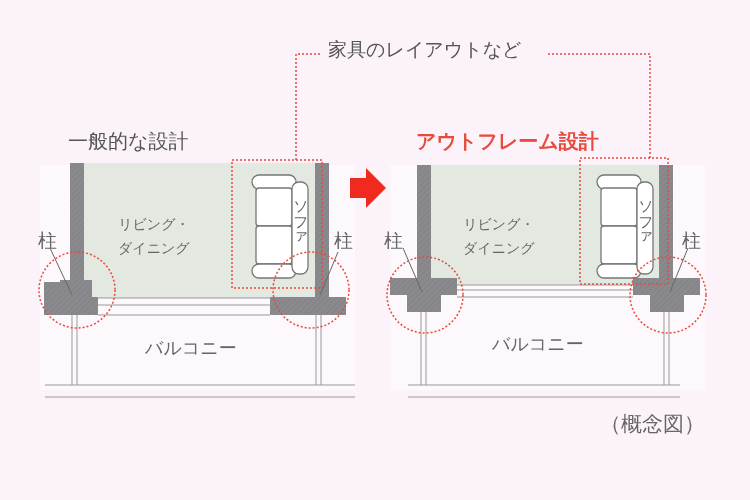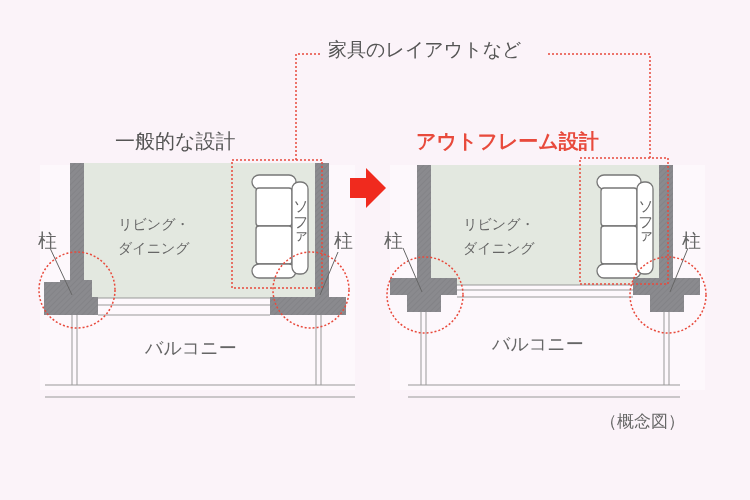--- a/index.html
+++ b/index.html
@@ -9,27 +9,27 @@
     font-family: "DejaVu Sans", sans-serif;
     position: relative;
   }
   .canvas { position: absolute; left: 0; top: 0; width: 674px; height: 500px; }
   svg { position: absolute; left: 0; top: 0; }
   .txt {
     position: absolute; white-space: nowrap; color: #555;
     font-family: "DejaVu Sans", sans-serif;
   }
   .callout { font-size: 19px; line-height: 23px; color: #555; left: 328px; top: 38px; }
-  .title-normal { font-size: 20px; left: 68px; top: 128px; color: #555; margin-left: 47px; }
+  .title-normal { font-size: 20px; left: 68px; top: 128px; color: #555; }
   .title-outframe { font-size: 20px; left: 416px; top: 128px; color: #e84a3c; font-weight: bold; }
   .room-label { font-size: 14px; line-height: 24px; text-align: center; color: #666; }
   .pillar-label { font-size: 19px; color: #666; }
   .sofa-label { font-size: 15px; color: #666; writing-mode: vertical-rl; }
   .balcony-label { font-size: 18px; color: #666; }
-  .note { font-size: 17px; color: #666; left: 600px; top: 410px; font-family: Liberation Mono, monospace; }
+  .note { font-size: 21px; color: #666; left: 600px; top: 410px; font-family: Liberation Mono, monospace; }
 </style>
 </head>
 <body>
 
 <div class="canvas">
 
 <svg width="750" height="500" viewBox="0 0 750 500">
   <defs>
     <pattern id="hatch" width="4" height="4" patternUnits="userSpaceOnUse" patternTransform="rotate(45)">
       <rect width="4" height="4" fill="#8a8a8e"></rect>

